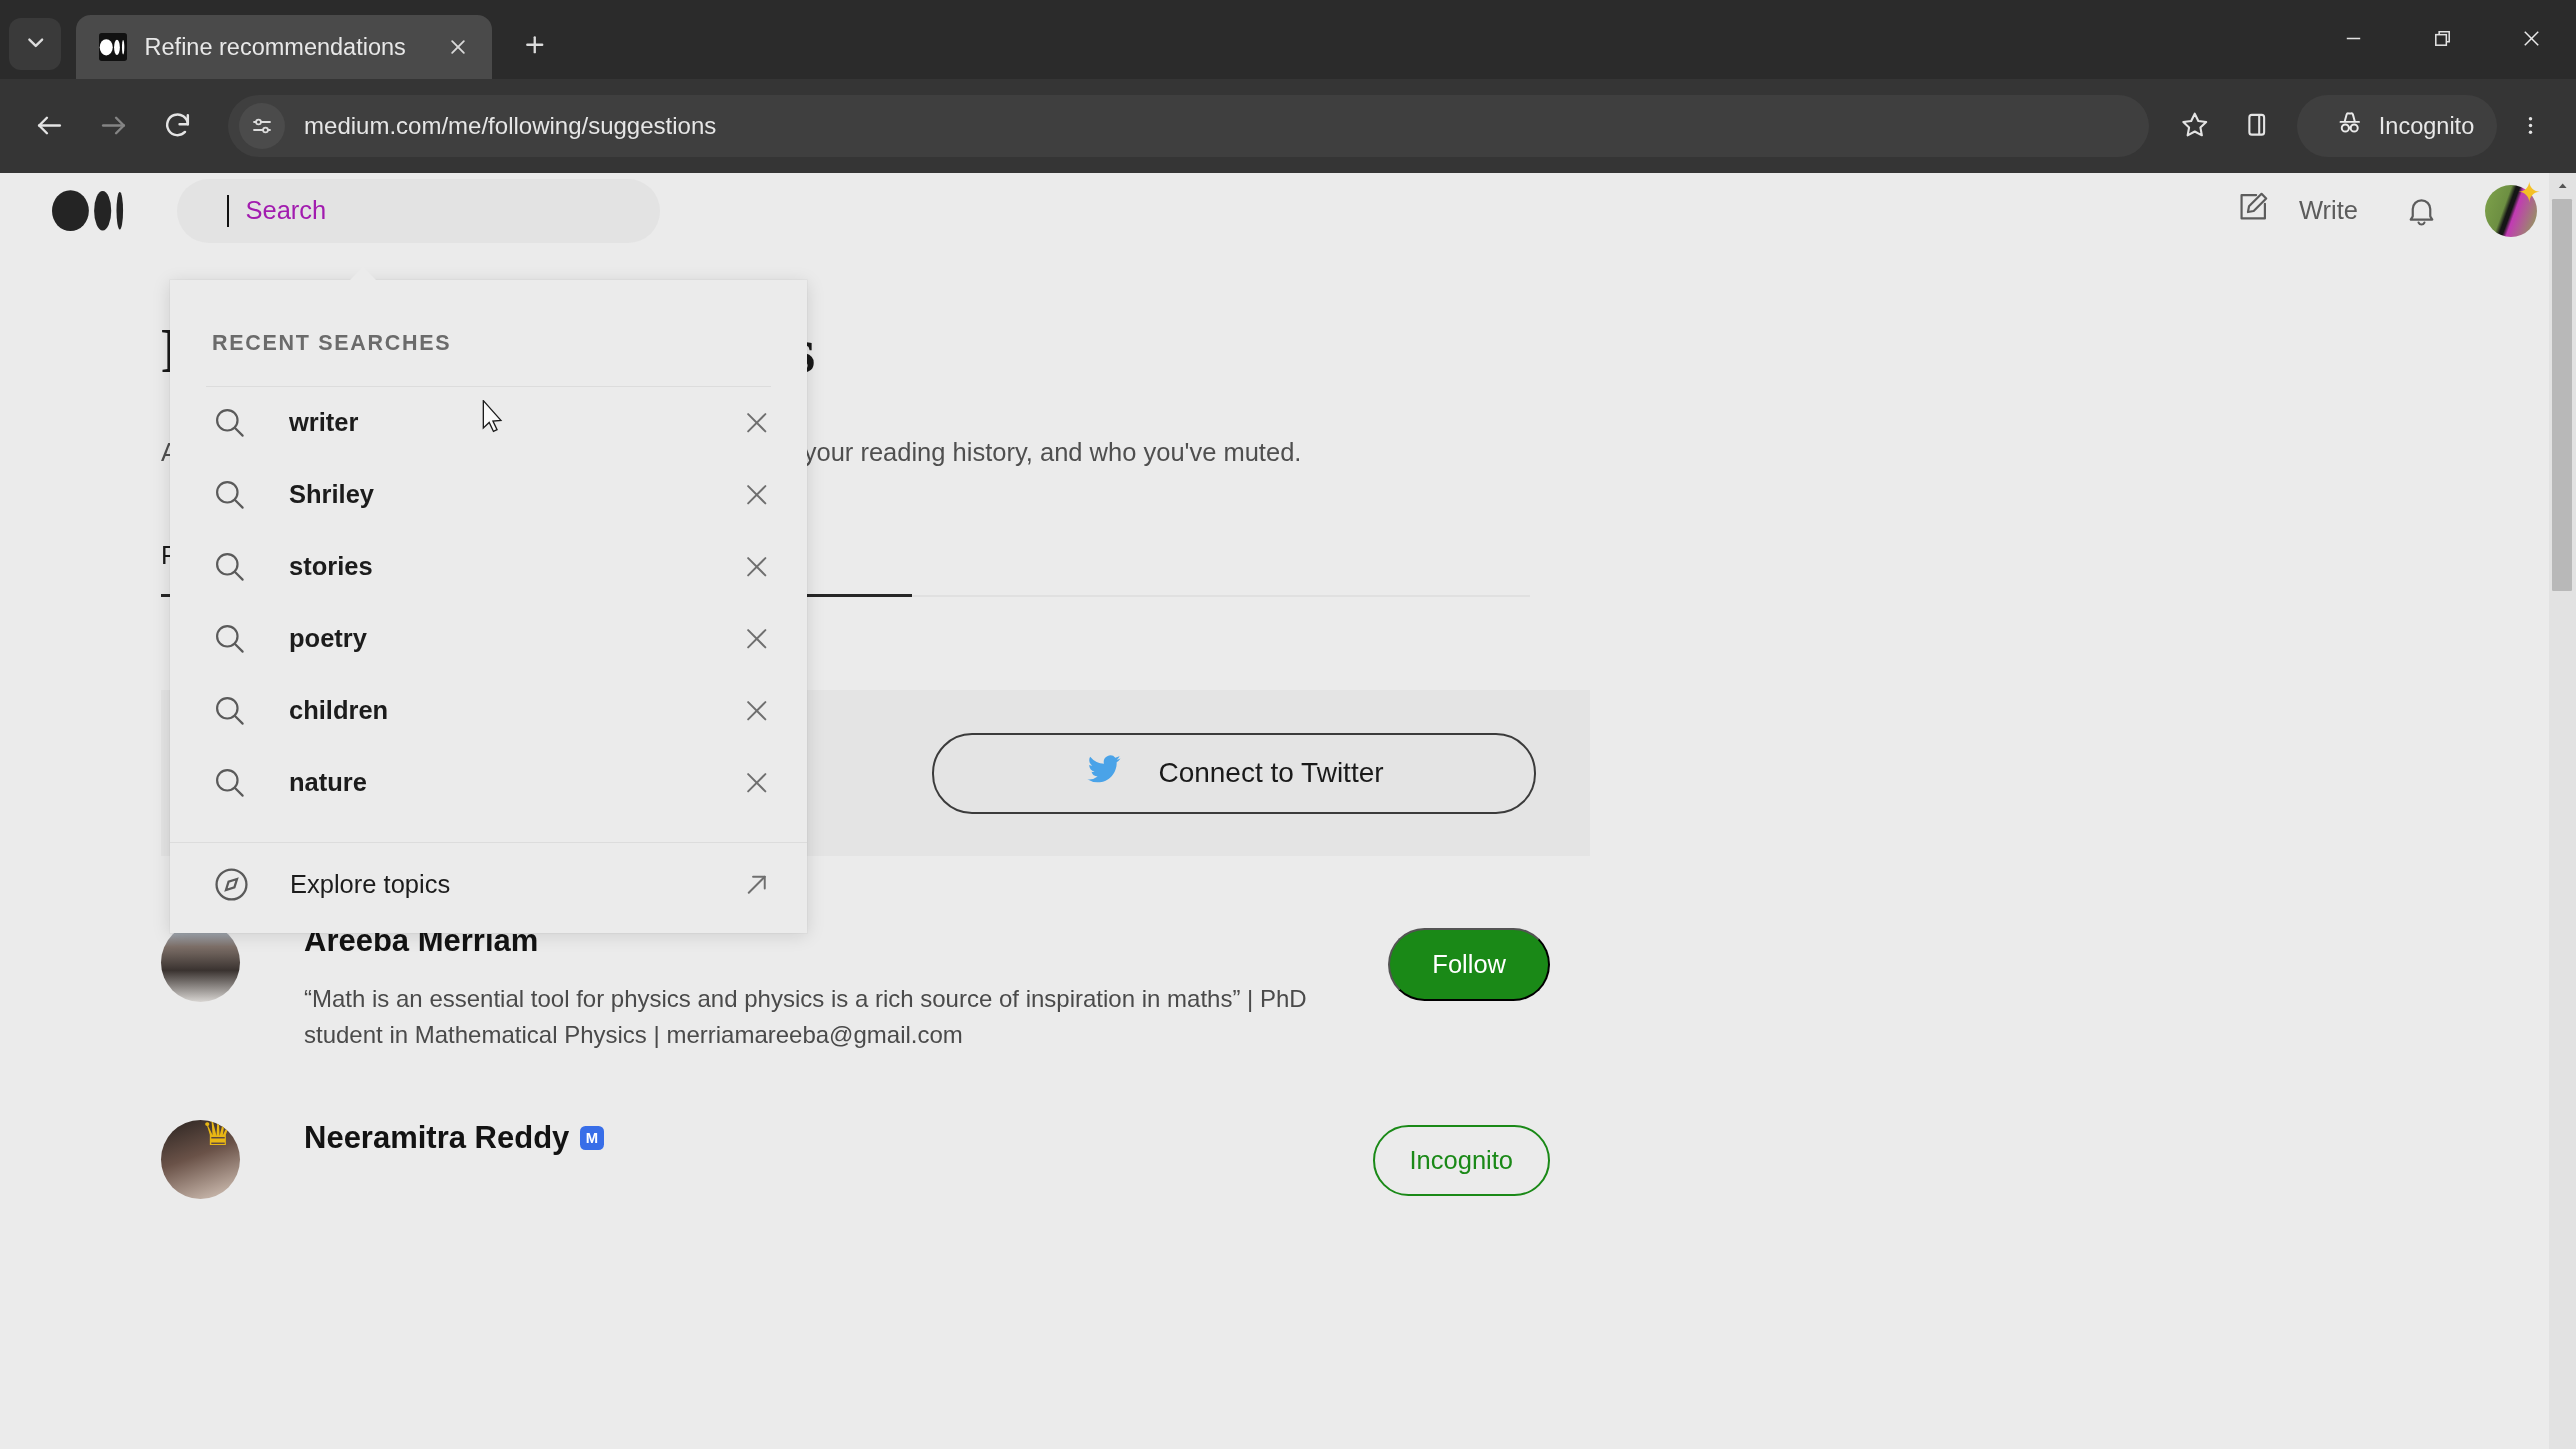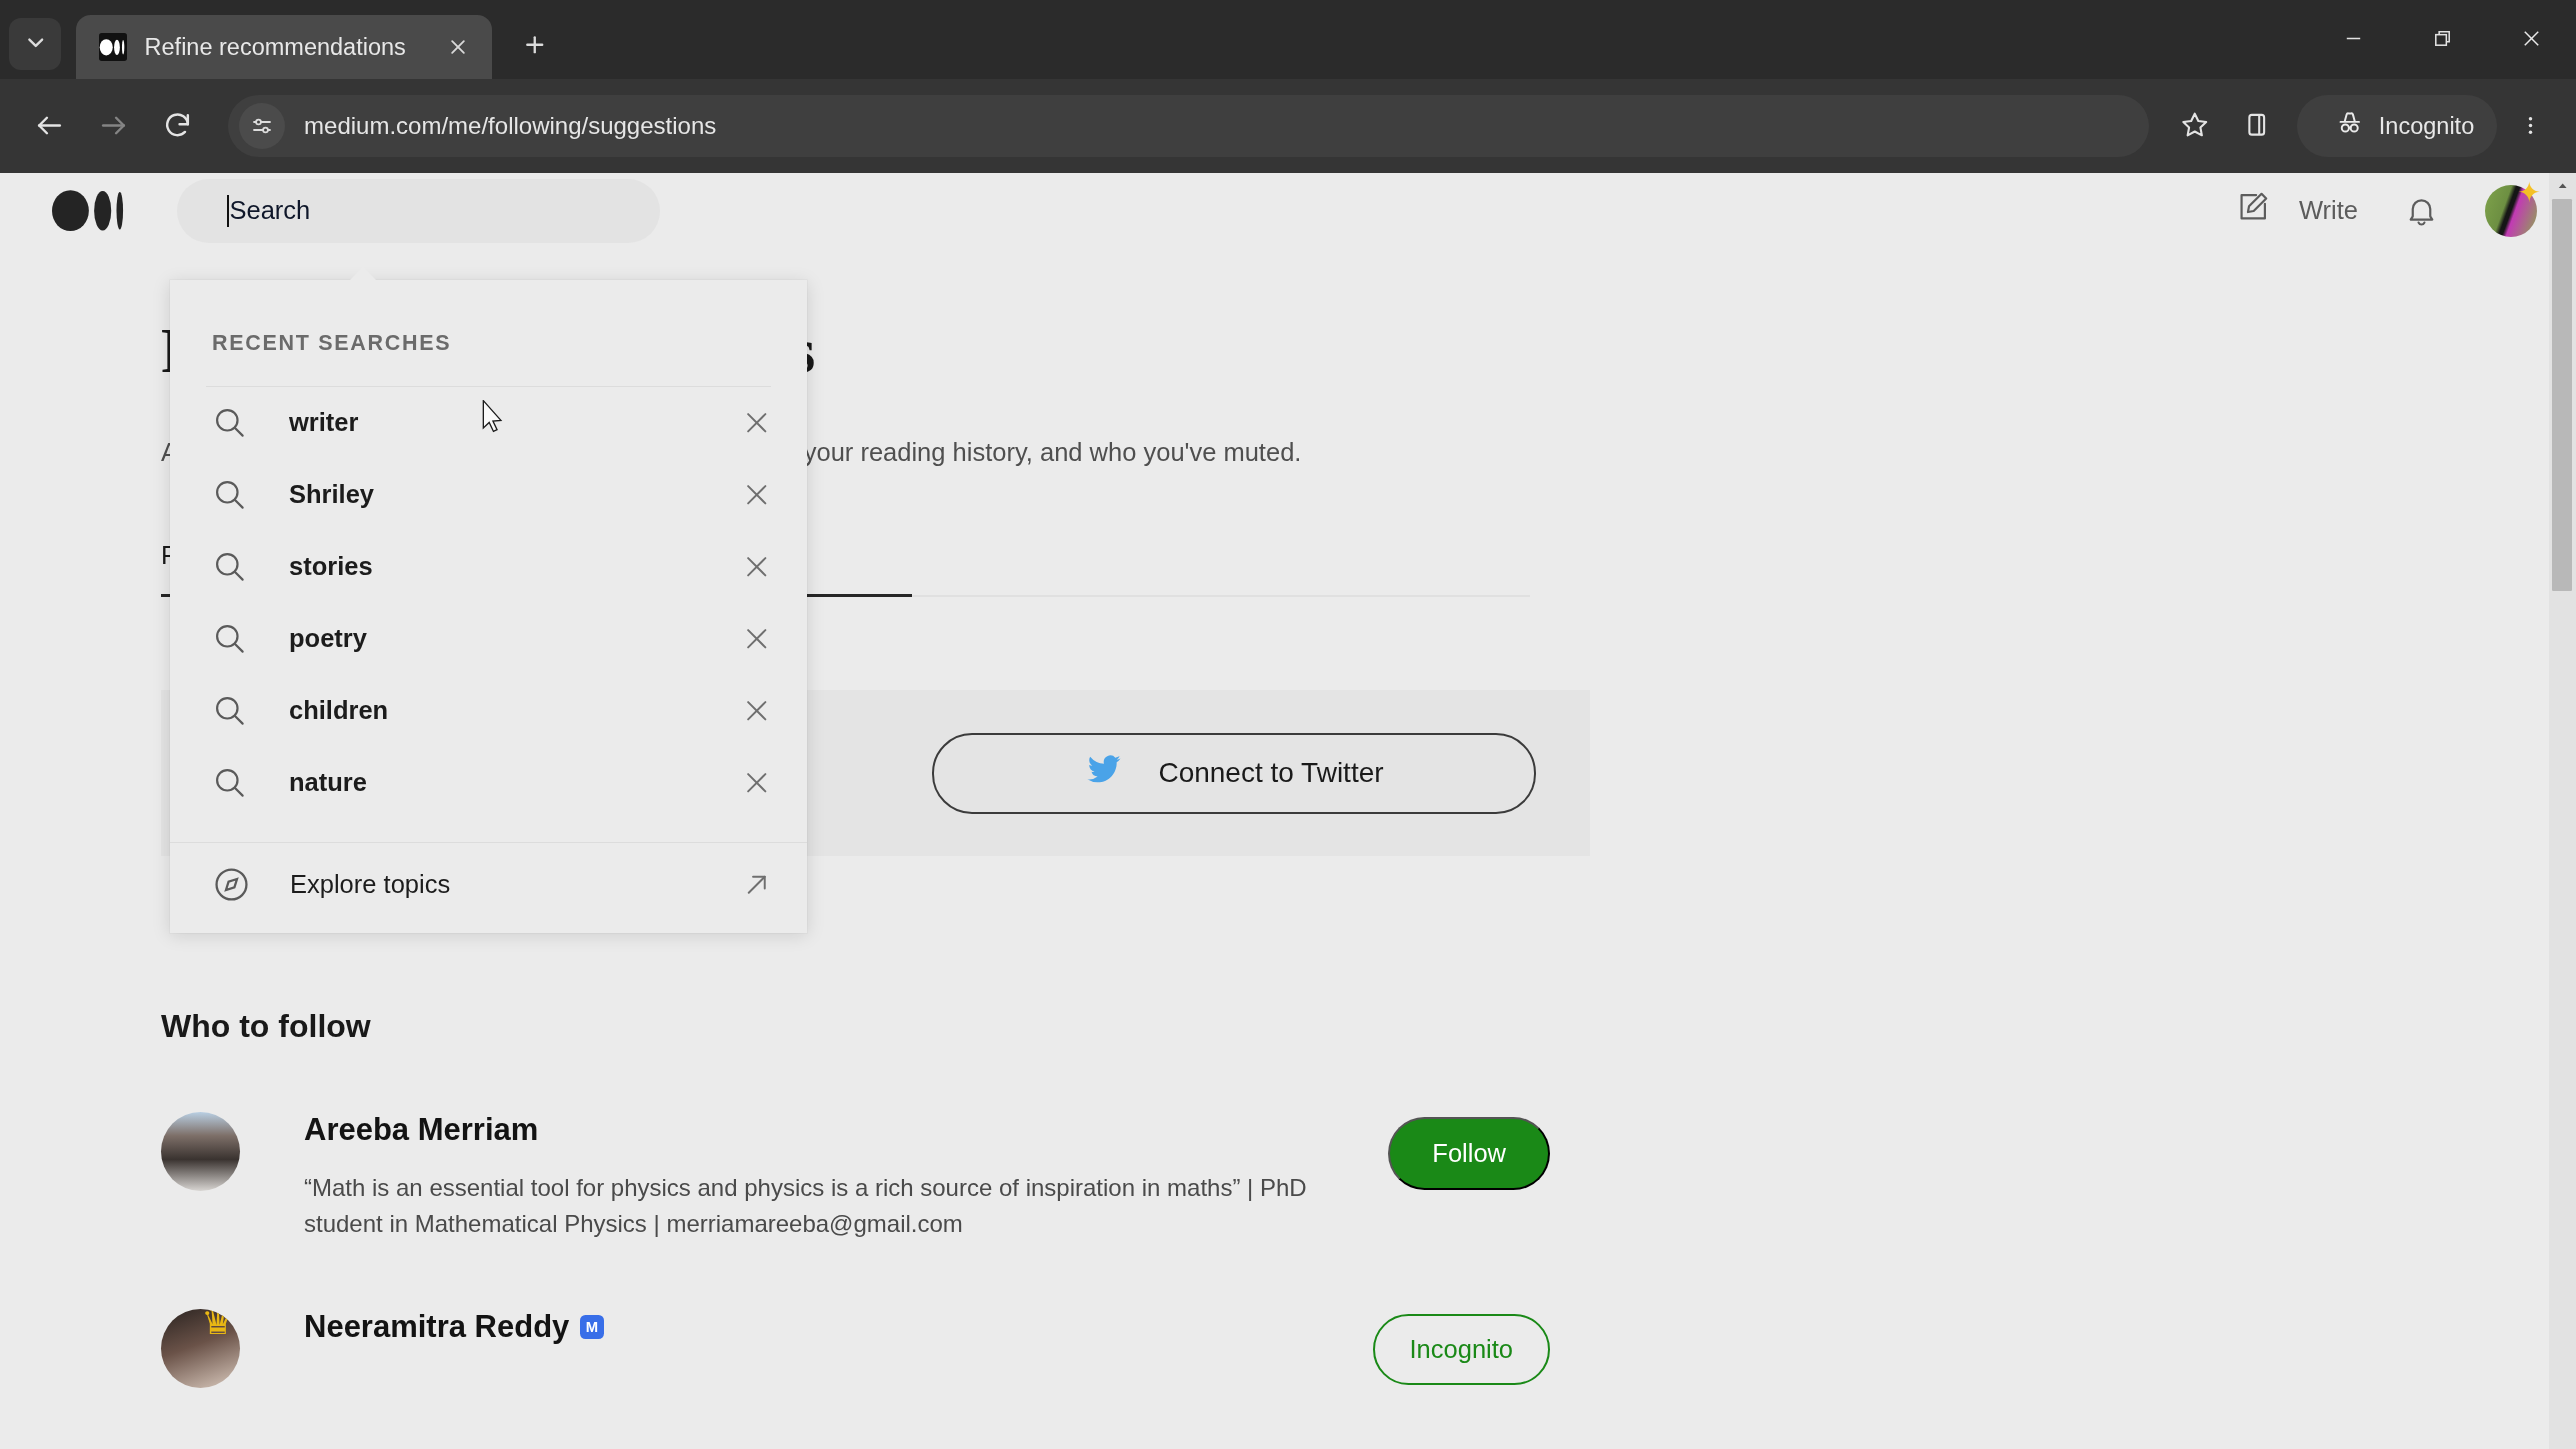--- a/index.html
+++ b/index.html
@@ -196,22 +196,22 @@
     position: relative;
   }
   .m-search .caret {
     width: 2px; height: 32px;
     background: #111;
     margin-left: 24px;
     flex: none;
   }
   .m-search .ph {
     font-size: 25.5px;
-    color: #0f172a;
-    margin-left: 1px;
+    color: #a21caf;
+    margin-left: 17px;
   }
   .m-header-right {
     margin-left: auto;
     display: flex;
     align-items: center;
     gap: 46px;
   }
   .write-btn { display: flex; align-items: center; gap: 29px; }
   .write-btn svg { width: 35px; height: 35px; }
   .write-btn span { font-size: 25.5px; color: #5c5c5c; }
@@ -678,21 +678,20 @@
         <div class="tw-btn">
           <span>
             <svg viewBox="0 0 24 24" fill="#4aa3e8">
                 <path d="M22.5 5.3a8.1 8.1 0 0 1-2.4.7 4.2 4.2 0 0 0 1.8-2.3 8.3 8.3 0 0 1-2.6 1 4.1 4.1 0 0 0-7 3.8A11.7 11.7 0 0 1 3.8 4.2a4.1 4.1 0 0 0 1.3 5.5 4 4 0 0 1-1.9-.5v.1a4.1 4.1 0 0 0 3.3 4 4.2 4.2 0 0 1-1.9.1 4.1 4.1 0 0 0 3.8 2.9A8.3 8.3 0 0 1 2 18a11.7 11.7 0 0 0 6.3 1.9c7.6 0 11.8-6.3 11.8-11.8v-.5a8.3 8.3 0 0 0 2.4-2.3z"></path>
               </svg>
           </span>
           <span>Connect to Twitter</span>
         </div>
       </div>
 
-      <div class="who-title">Who to follow</div>
 
       <div class="person">
         <span class="p-avatar a1"></span>
         <div class="p-body">
           <div class="p-name">
             <span>Areeba Merriam</span>
           </div>
           <div class="p-bio">“Math is an essential tool for physics and physics is a rich source of inspiration in maths” | PhD student in Mathematical Physics | merriamareeba@gmail.com</div>
         </div>
         <button class="follow-btn">Follow</button>

